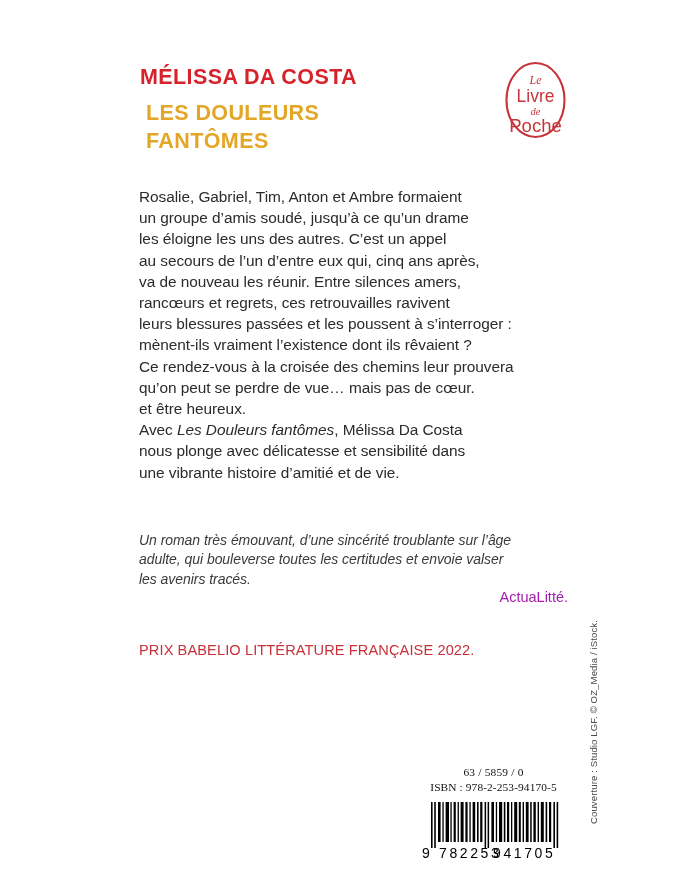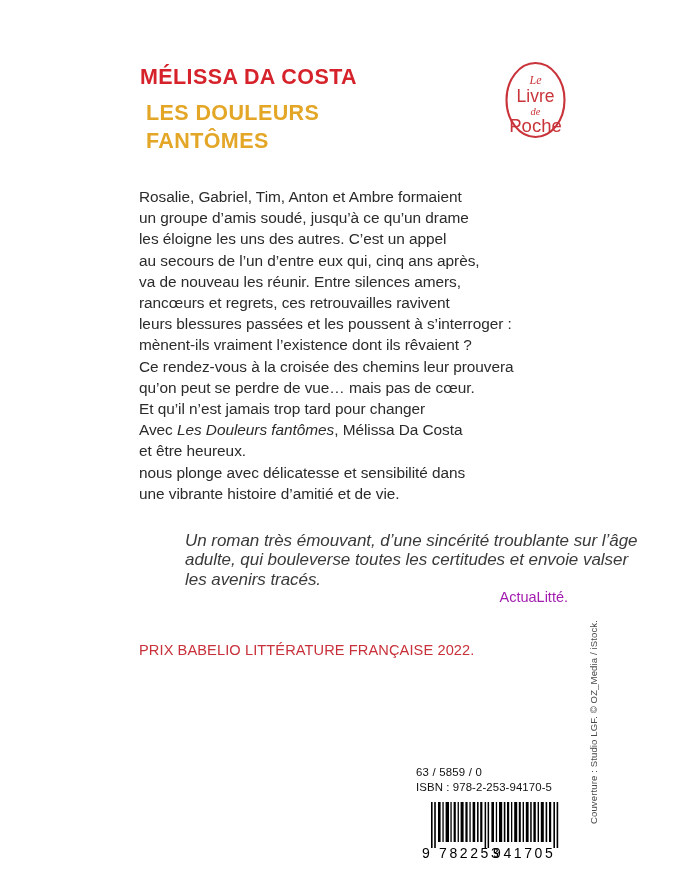--- a/index.html
+++ b/index.html
@@ -70,26 +70,25 @@
   }
   .blurb .ln { display: block; white-space: nowrap; }
   .blurb .ital { font-style: italic; }
 
   
   .quote {
     position: absolute;
     left: 139px;
     top: 531px;
     width: 420px;
-    font-size: 17px;
+    font-size: 14px;
     line-height: 19.4px;
     color: #3a3a3a;
     font-style: italic;
     letter-spacing: -0.05px;
-    margin-left: 46px;
   }
   .quote .ln { display: block; white-space: nowrap; }
   .quote-source {
     position: absolute;
     left: 139px;
     top: 589px;
     width: 429px;
     text-align: right;
     font-size: 14.5px;
     color: #a21caf;
@@ -108,22 +107,23 @@
     white-space: nowrap;
     text-align: center;
   }
 
   
   .isbn-block {
     position: absolute;
     left: 416px;
     top: 765px;
     width: 155px;
-    text-align: left;
+    text-align: center;
     color: #111;
+    font-family: Liberation Serif, serif;
   }
   .isbn-code {
     font-size: 11.4px;
     line-height: 15px;
     letter-spacing: 0.2px;
   }
   .isbn-number {
     font-size: 11.4px;
     line-height: 15px;
     letter-spacing: 0.1px;
@@ -177,23 +177,22 @@
     <span class="ln">Rosalie, Gabriel, Tim, Anton et Ambre formaient</span>
     <span class="ln">un groupe d’amis soudé, jusqu’à ce qu’un drame</span>
     <span class="ln">les éloigne les uns des autres. C’est un appel</span>
     <span class="ln">au secours de l’un d’entre eux qui, cinq ans après,</span>
     <span class="ln">va de nouveau les réunir. Entre silences amers,</span>
     <span class="ln">rancœurs et regrets, ces retrouvailles ravivent</span>
     <span class="ln">leurs blessures passées et les poussent à s’interroger :</span>
     <span class="ln">mènent-ils vraiment l’existence dont ils rêvaient ?</span>
     <span class="ln">Ce rendez-vous à la croisée des chemins leur prouvera</span>
     <span class="ln">qu’on peut se perdre de vue… mais pas de cœur.</span>
-    <span class="ln">Et qu’il n’est jamais trop tard pour changer</span>
+    <span class="ln">et être heureux.</span>
     <span class="ln"><span>Avec </span><span class="ital">Les Douleurs fantômes</span><span>, Mélissa Da Costa</span></span>
-    <span class="ln">et être heureux.</span>
     <span class="ln">nous plonge avec délicatesse et sensibilité dans</span>
     <span class="ln">une vibrante histoire d’amitié et de vie.</span>
   </div>
 
   <div class="quote">
     <span class="ln">Un roman très émouvant, d’une sincérité troublante sur l’âge</span>
     <span class="ln">adulte, qui bouleverse toutes les certitudes et envoie valser</span>
     <span class="ln">les avenirs tracés.</span>
   </div>
   <div class="quote-source">ActuaLitté.</div>

